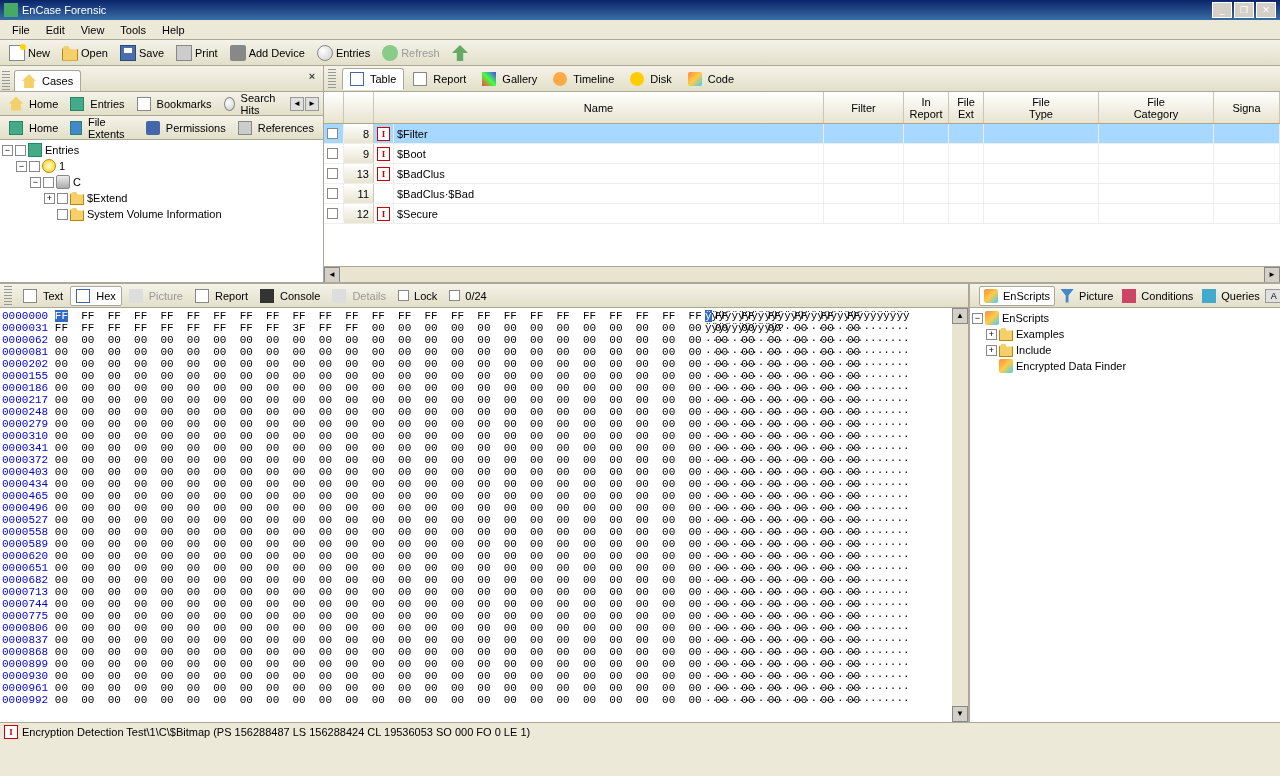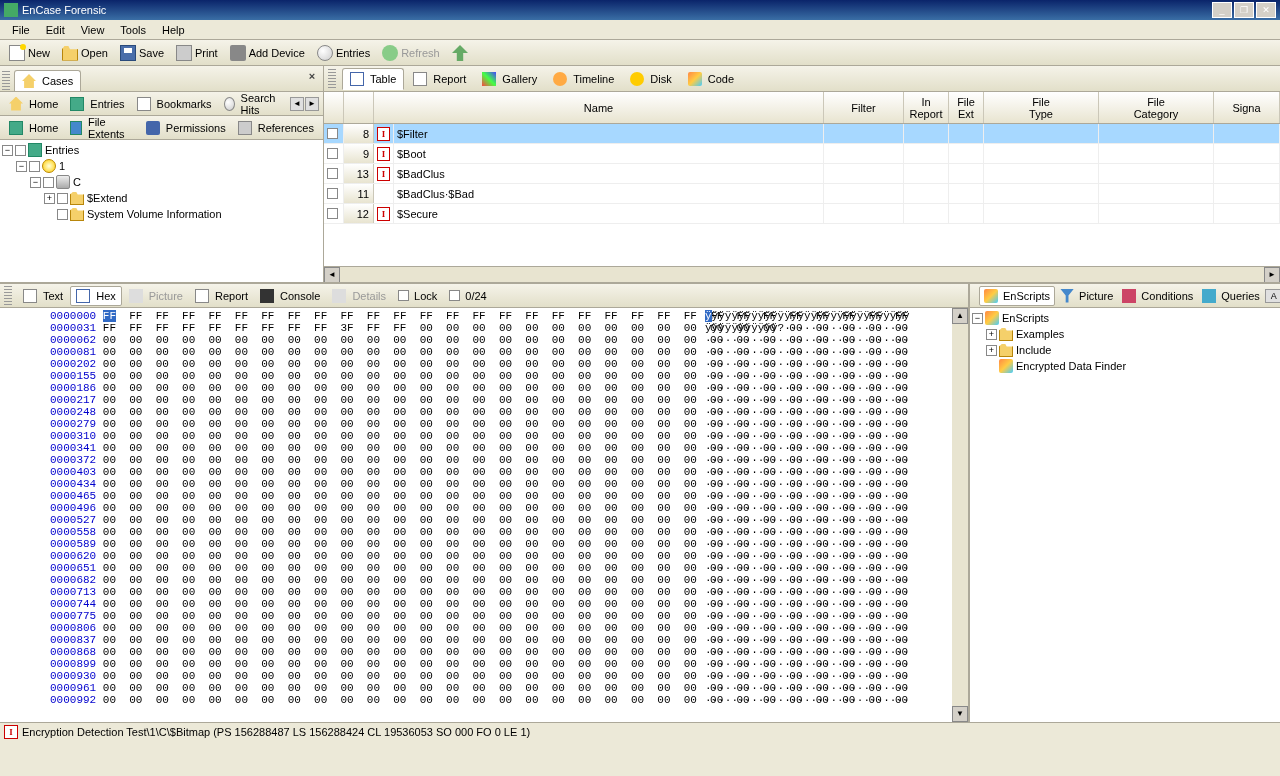--- a/index.html
+++ b/index.html
@@ -68,21 +68,21 @@
 .hscroll { height: 16px; background: #e8e4d0; border-top: 1px solid #aca899; position: relative; }
 .hscroll-arrow { position: absolute; width: 16px; height: 16px; background: #d4d0c8; border: 1px solid #888; top: 0; text-align: center; line-height: 14px; font-size: 8px; cursor: pointer; }
 
 .bottom-area { display: flex; height: 440px; border-top: 2px solid #aca899; }
 .hex-panel { flex: 1; display: flex; flex-direction: column; border-right: 2px solid #aca899; }
 .hex-tabs { background: linear-gradient(to bottom, #f5f3e9, #e2dfc9); height: 24px; display: flex; align-items: center; padding: 0 4px; border-bottom: 1px solid #aca899; gap: 2px; }
 .htab { display: flex; align-items: center; gap: 3px; padding: 2px 5px; cursor: pointer; font-size: 11px; }
 .htab.active { background: #fff; border: 1px solid #aca899; border-radius: 2px; }
 .hex-cb { width: 11px; height: 11px; border: 1px solid #888; background: #fff; margin-right: 2px; }
 .hex-content { flex: 1; background: #fff; overflow: auto; font-family: 'Courier New', monospace; font-size: 11px; padding: 2px; white-space: pre; position: relative; }
-.hex-offset { color: #0000cd; margin-left: 48px; }
+.hex-offset { color: #0000cd; }
 .hex-sel { background: #316ac5; color: #fff; }
 .hex-ascii { position: absolute; left: 705px; top: 2px; color: #000; }
 
 .script-panel { width: 310px; display: flex; flex-direction: column; }
 .script-tabs { background: linear-gradient(to bottom, #f5f3e9, #e2dfc9); height: 24px; display: flex; align-items: center; padding: 0 4px; border-bottom: 1px solid #aca899; gap: 1px; }
 .sctab { display: flex; align-items: center; gap: 2px; padding: 2px 4px; cursor: pointer; font-size: 11px; }
 .sctab.active { background: #fff; border: 1px solid #aca899; border-radius: 2px; }
 .script-tree { flex: 1; background: #fff; overflow: auto; padding: 2px; }
 .icon-script { background: linear-gradient(135deg, #f84, #fc4, #4cf); width: 14px; height: 14px; border-radius: 2px; }
 

